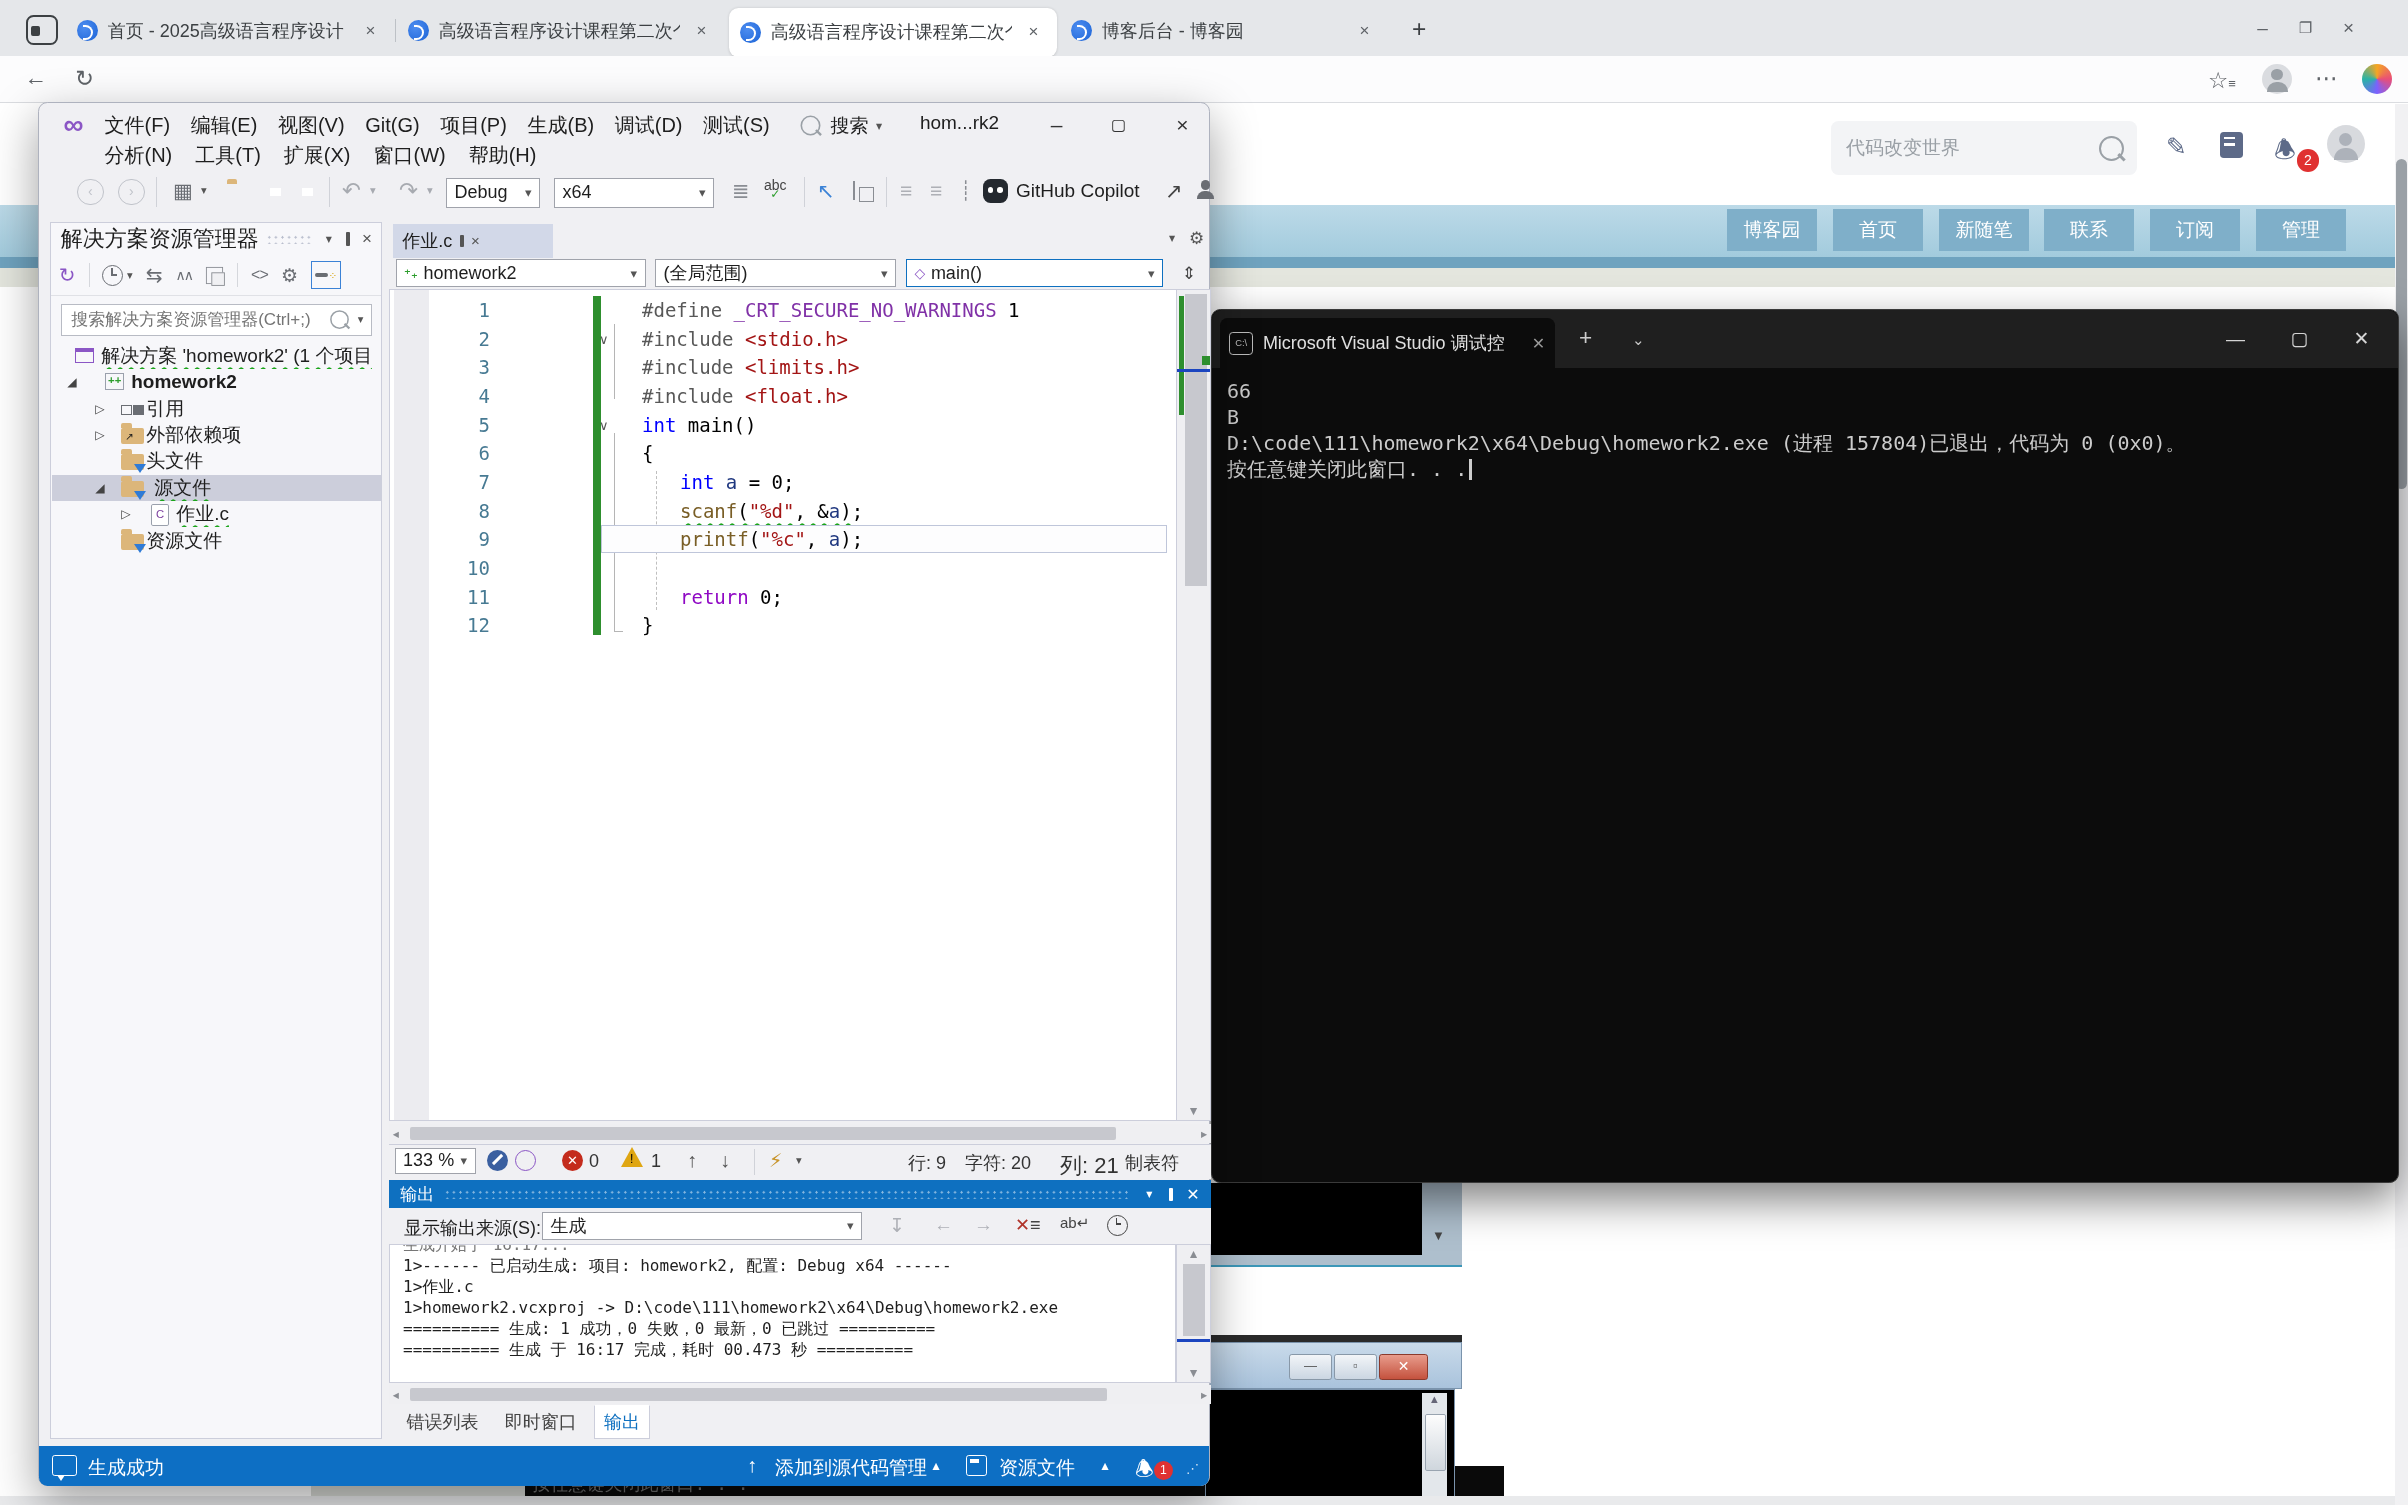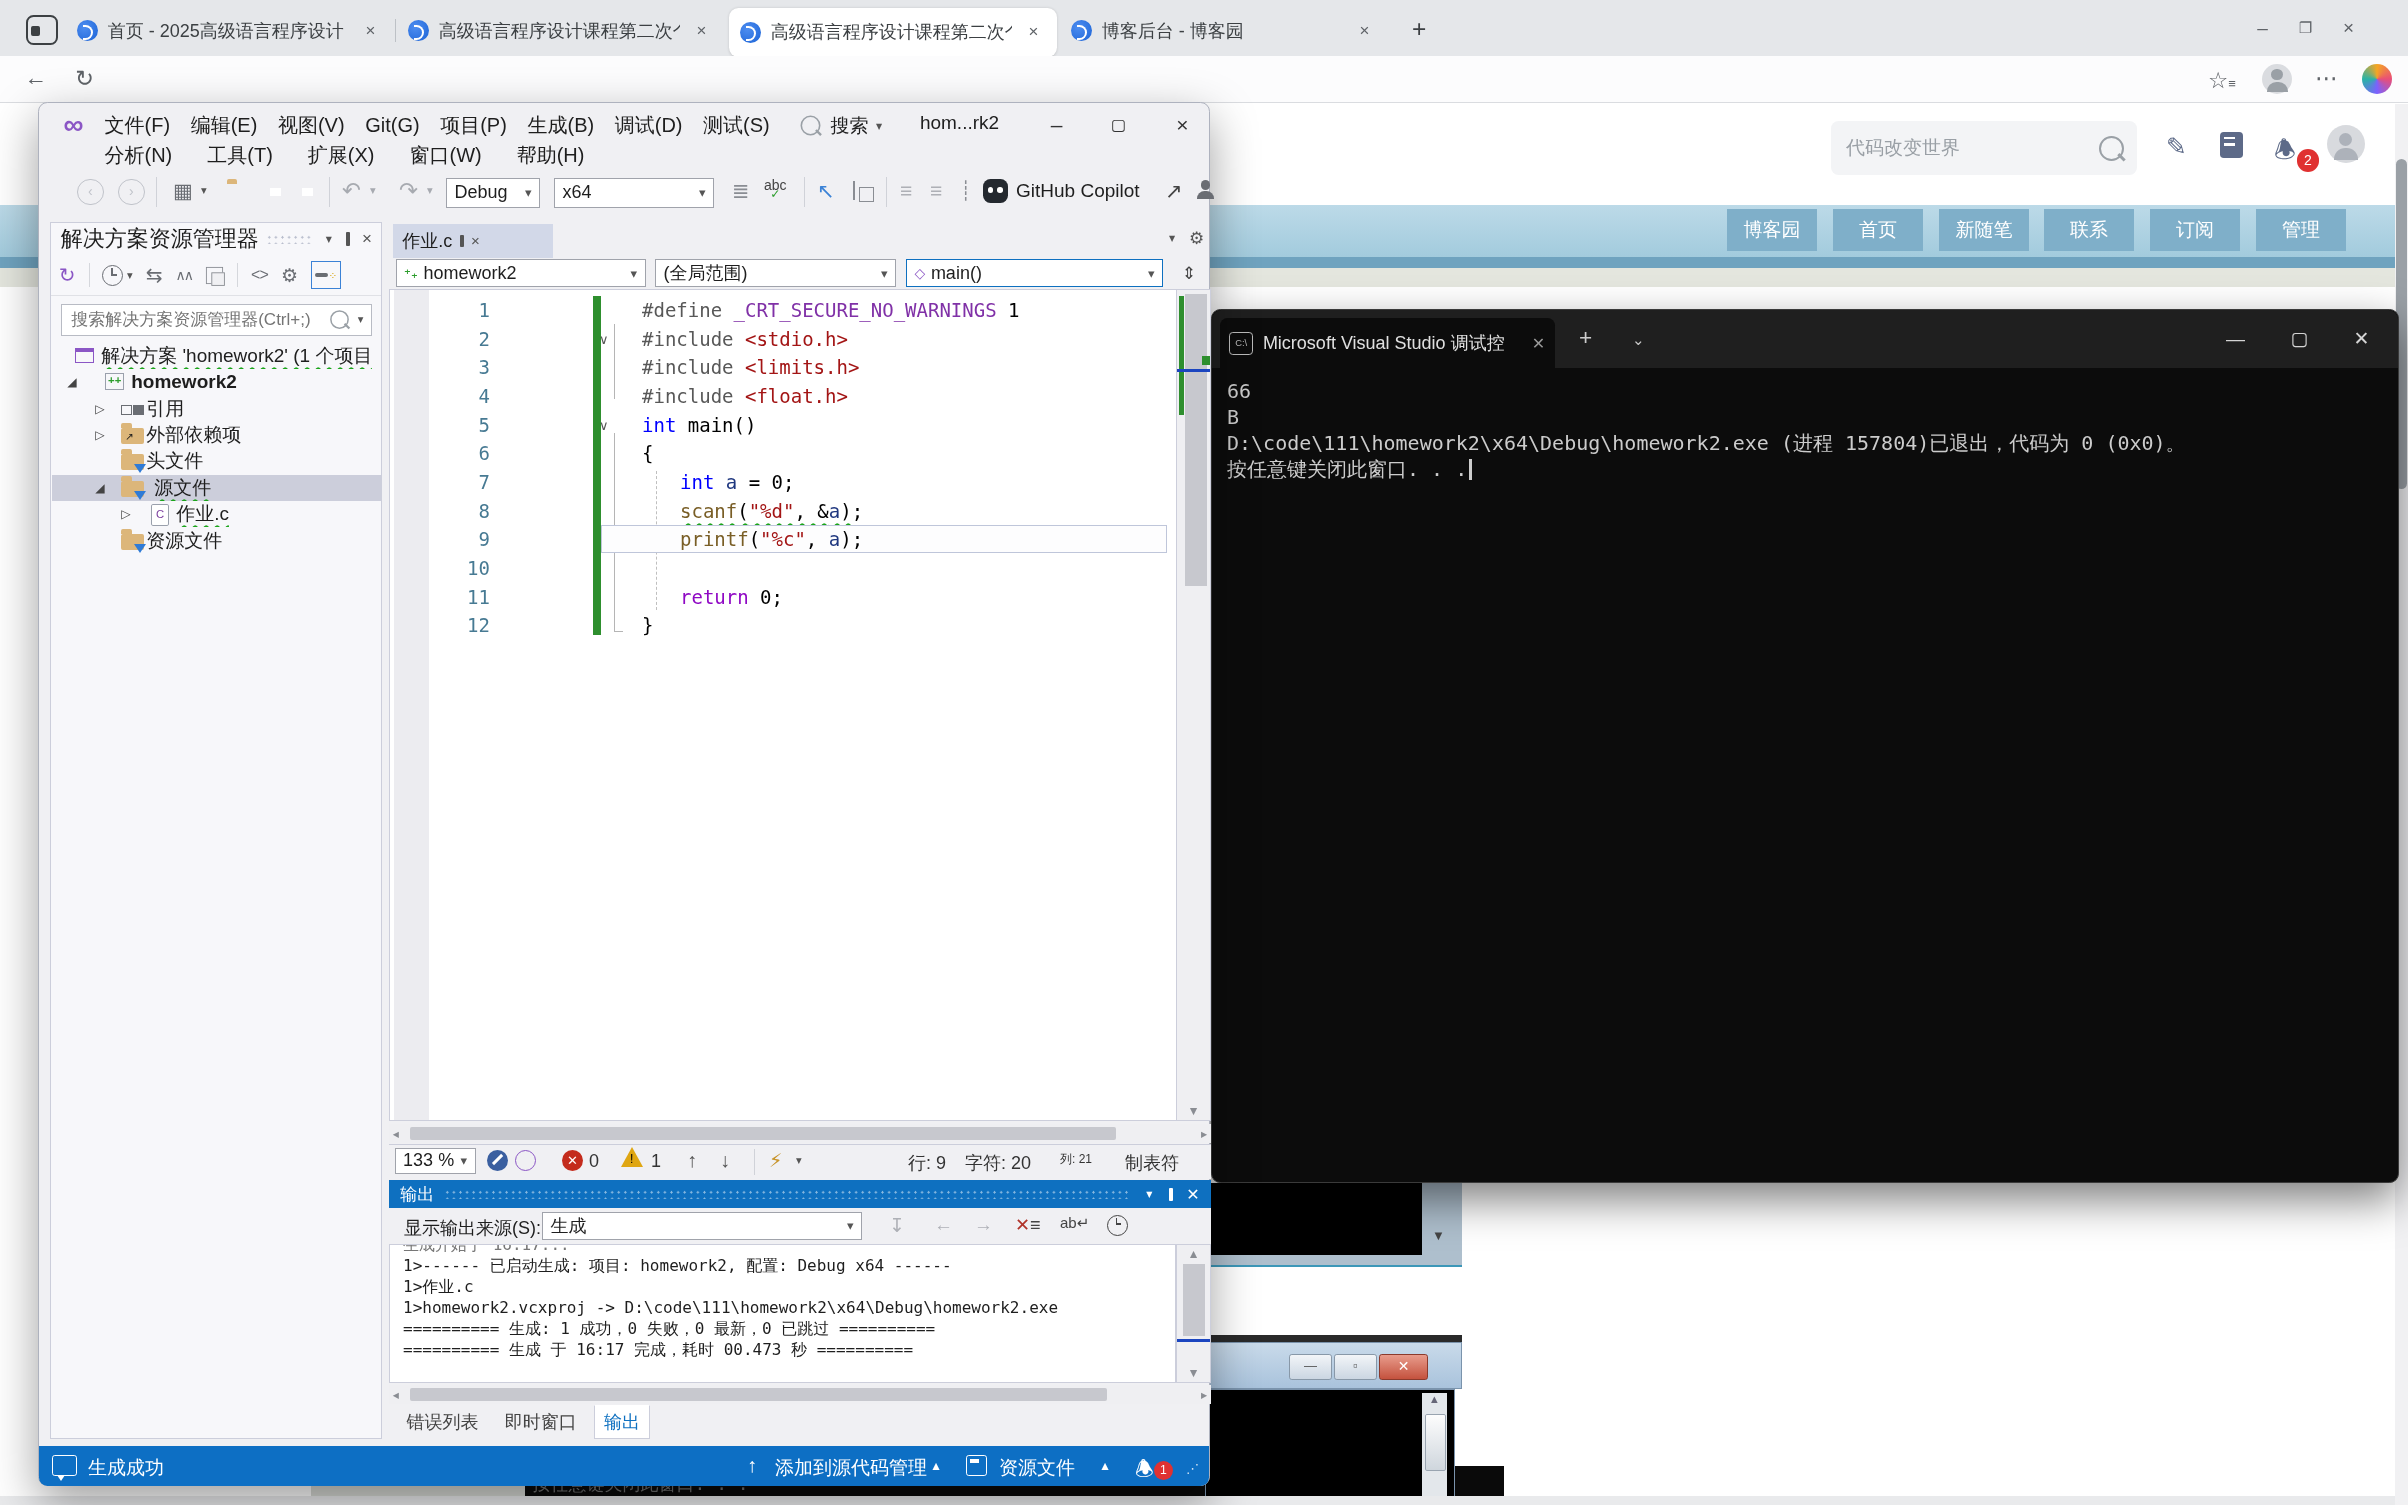--- a/index.html
+++ b/index.html
@@ -232,21 +232,21 @@
     <div class="ab flex" style="left:759px;top:7.5px;height:30px;color:#1E1E1E;font-size:19px;gap:7.5px;">
       <span class="mag" style="transform:scale(.8);"></span>
       <span>搜索</span>
         <span style="font-size:12.2px;color:#555;">▾</span>
     </div>
     <div class="ab" style="left:864px;top:9.4px;width:113px;text-align:center;font-size:19px;color:#1E1E1E;">hom...rk2</div>
     <div class="ab" style="left:996px;top:3.8px;width:43px;height:36px;text-align:center;line-height:36px;font-size:21px;color:#333;">–</div>
     <div class="ab" style="left:1058px;top:3.8px;width:43px;height:36px;text-align:center;line-height:36px;font-size:16px;color:#333;">▢</div>
     <div class="ab" style="left:1122px;top:3.8px;width:43px;height:36px;text-align:center;line-height:36px;font-size:21px;color:#333;">×</div>
 
-    <div id="menu2" class="ab flex" style="left:58px;top:38px;height:28px;gap:20px;">
+    <div id="menu2" class="ab flex" style="left:58px;top:38px;height:28px;gap:8px;">
         <span class="menu-item">分析(N)</span>
         <span class="menu-item">工具(T)</span>
         <span class="menu-item">扩展(X)</span>
         <span class="menu-item">窗口(W)</span>
         <span class="menu-item">帮助(H)</span>
       </div>
 
     <div class="ab" style="left:0;top:68px;width:1170px;height:45px;">
       <span class="ab" style="left:38px;top:7.5px;width:24.5px;height:24.5px;border:1.9px solid #C0C3CA;border-radius:50%;color:#C0C3CA;text-align:center;line-height:22.6px;font-size:14px;">‹</span>
       <span class="ab" style="left:79px;top:7.5px;width:24.5px;height:24.5px;border:1.9px solid #C0C3CA;border-radius:50%;color:#C0C3CA;text-align:center;line-height:22.6px;font-size:14px;">›</span>
@@ -482,21 +482,21 @@
           <span class="ab" style="left:-1.9px;top:5.6px;color:#000;font-size:12.2px;">!</span>
         </span>
       <span class="ab" style="left:262px;top:5.6px;font-size:18px;color:#333;">1</span>
       <span class="ab" style="left:298px;top:3.8px;font-size:20px;color:#555;">↑</span>
       <span class="ab" style="left:331px;top:3.8px;font-size:20px;color:#555;">↓</span>
       <span class="ab" style="left:365px;top:3.8px;width:0.9px;height:26px;background:#D0D2D8;"></span>
       <span class="ab" style="left:380px;top:3.8px;font-size:19px;color:#C8952C;">⚡</span>
         <span class="ab" style="left:407px;top:9.4px;font-size:11.3px;color:#555;">▾</span>
       <span class="ab" style="left:519px;top:5.6px;font-size:18px;color:#333;">行: 9</span>
       <span class="ab" style="left:576px;top:5.6px;font-size:18px;color:#333;">字符: 20</span>
-      <span class="ab" style="left:671px;top:5.6px;font-size:12px;color:#333;">列: 21</span>
+      <span class="ab" style="left:671px;top:5.6px;font-size:22px;color:#333;">列: 21</span>
       <span class="ab" style="left:736px;top:5.6px;font-size:18px;color:#333;">制表符</span>
     </div>
 
     <div id="vs-out-title" class="ab">
       <span>输出</span>
       <span class="dotsw" style="flex:1;height:9.4px;margin:0 9.4px;"></span>
       <span style="font-size:12.2px;margin:0 7.5px;">▾</span>
       <span style="width:3.8px;height:13px;background:#fff;border-radius:0.9px;margin:0 9.4px;"></span>
       <span style="font-size:16px;margin-left:3.8px;">✕</span>
     </div>

